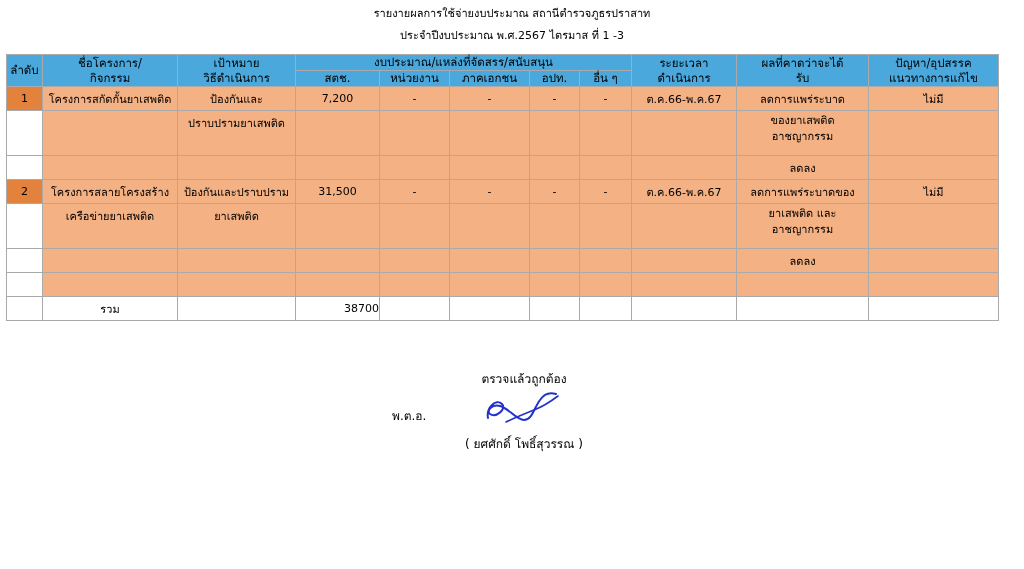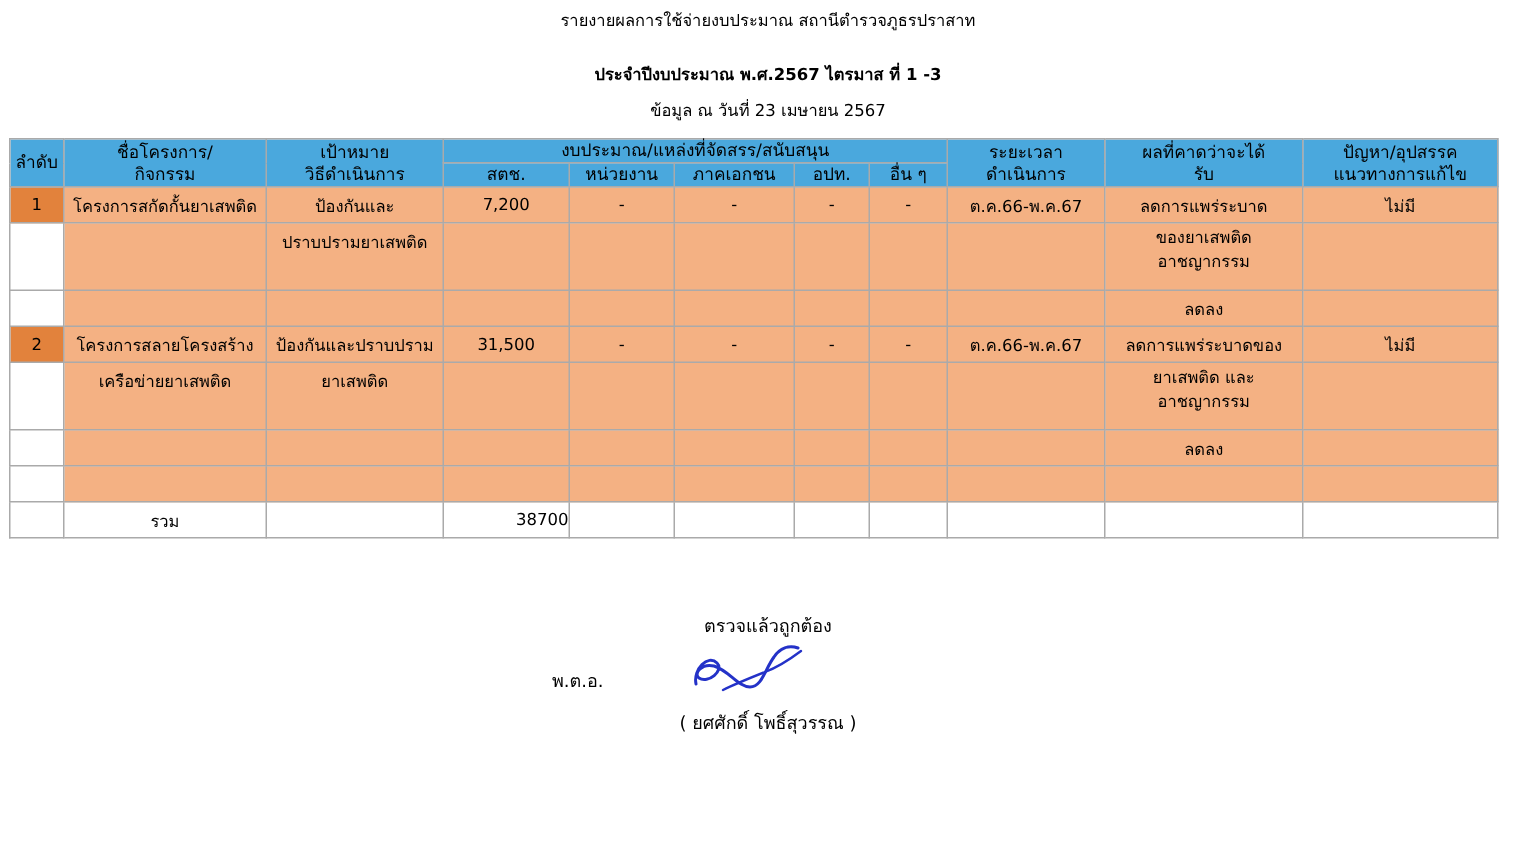--- a/index.html
+++ b/index.html
@@ -22,21 +22,21 @@
   }
   .titles {
     text-align: center;
     padding-top: 4px;
   }
   .title-line {
     font-size: 11px;
     line-height: 20px;
     color: #000;
   }
-  .title-line.t2 { margin-top: 16px; font-weight: bold; }
+  .title-line.t2 { margin-top: 2px; }
   .title-line.t3 { margin-top: 4px; }
 
   table.main {
     border-collapse: collapse;
     table-layout: fixed;
     margin: 8px 0 0 6px;
     width: 912px;
     font-size: 11px;
   }
   table.main td, table.main th {
@@ -64,20 +64,21 @@
   .white { background: #ffffff; }
   .c { text-align: center; }
   .l { text-align: center; }
   .r { text-align: right; }
 
   .sig-area {
     position: relative;
     margin-top: 46px;
     text-align: center;
     font-size: 12px;
+    padding-left: 24px;
   }
   .sig-line {
     line-height: 25px;
   }
   .sig-row {
     position: relative;
     height: 40px;
     text-align: center;
   }
   .sig-rank {
@@ -95,21 +96,20 @@
   }
 </style>
 </head>
 <body>
 
 <div class="page">
 
   <div class="titles">
     <div class="title-line t1">รายงายผลการใช้จ่ายงบประมาณ สถานีตำรวจภูธรปราสาท</div>
     <div class="title-line t2">ประจำปีงบประมาณ พ.ศ.2567   ไตรมาส ที่ 1 -3</div>
-    <div class="title-line t3">ข้อมูล ณ วันที่  23 เมษายน   2567</div>
   </div>
 
   <table class="main">
     <colgroup>
       <col style="width:36px">
       <col style="width:135px">
       <col style="width:118px">
       <col style="width:84px">
       <col style="width:70px">
       <col style="width:80px">

